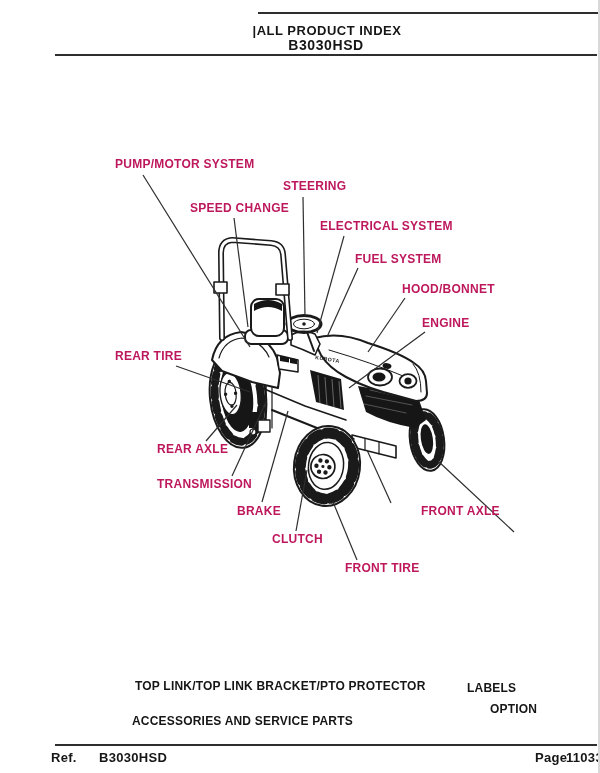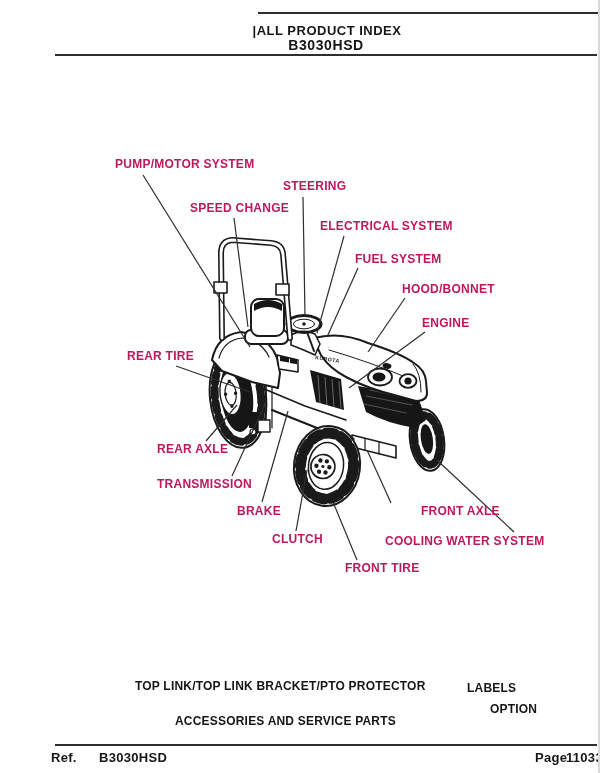--- a/index.html
+++ b/index.html
@@ -175,32 +175,31 @@
     </g>
   </svg>
 
   <div class="plabel" style="left:115px;top:157px;">PUMP/MOTOR SYSTEM</div>
   <div class="plabel" style="left:190px;top:201px;">SPEED CHANGE</div>
   <div class="plabel" style="left:283px;top:179px;">STEERING</div>
   <div class="plabel" style="left:320px;top:219px;">ELECTRICAL SYSTEM</div>
   <div class="plabel" style="left:355px;top:252px;">FUEL SYSTEM</div>
   <div class="plabel" style="left:402px;top:282px;">HOOD/BONNET</div>
   <div class="plabel" style="left:422px;top:316px;">ENGINE</div>
-  <div class="plabel" style="left:127px;top:349px;">REAR TIRE</div>
+  <div class="plabel" style="left:115px;top:349px;">REAR TIRE</div>
   <div class="plabel" style="left:140px;top:442px;padding-left:17px;">REAR AXLE</div>
   <div class="plabel" style="left:157px;top:477px;">TRANSMISSION</div>
   <div class="plabel" style="left:237px;top:504px;">BRAKE</div>
   <div class="plabel" style="left:272px;top:532px;">CLUTCH</div>
   <div class="plabel" style="left:322px;top:561px;margin-left:23px;">FRONT TIRE</div>
   <div class="plabel" style="left:385px;top:504px;margin-left:36px;">FRONT AXLE</div>
-  <div class="plabel" style="left:385px;top:534px;">COOLING WATER SYSTEM</div>
 
   <div class="bitem" style="left:135px;top:679px;">TOP LINK/TOP LINK BRACKET/PTO PROTECTOR</div>
   <div class="bitem" style="left:467px;top:681px;">LABELS</div>
-  <div class="bitem" style="left:132px;top:714px;margin-left:43px;">ACCESSORIES AND SERVICE PARTS</div>
+  <div class="bitem" style="left:132px;top:714px;">ACCESSORIES AND SERVICE PARTS</div>
   <div class="bitem" style="left:468px;top:702px;margin-left:22px;">OPTION</div>
 
   <div class="rule" style="left:55px;top:744px;width:542px;height:2px;"></div>
   <div class="foot" style="left:44px;padding-left:7px;">Ref.</div>
   <div class="foot" style="left:99px;">B3030HSD</div>
   <div class="foot" style="left:517px;padding-left:18px;">Page</div>
   <div class="foot" style="left:566px;">11033</div>
 
   <div class="edge-shade"></div>
 </div>

